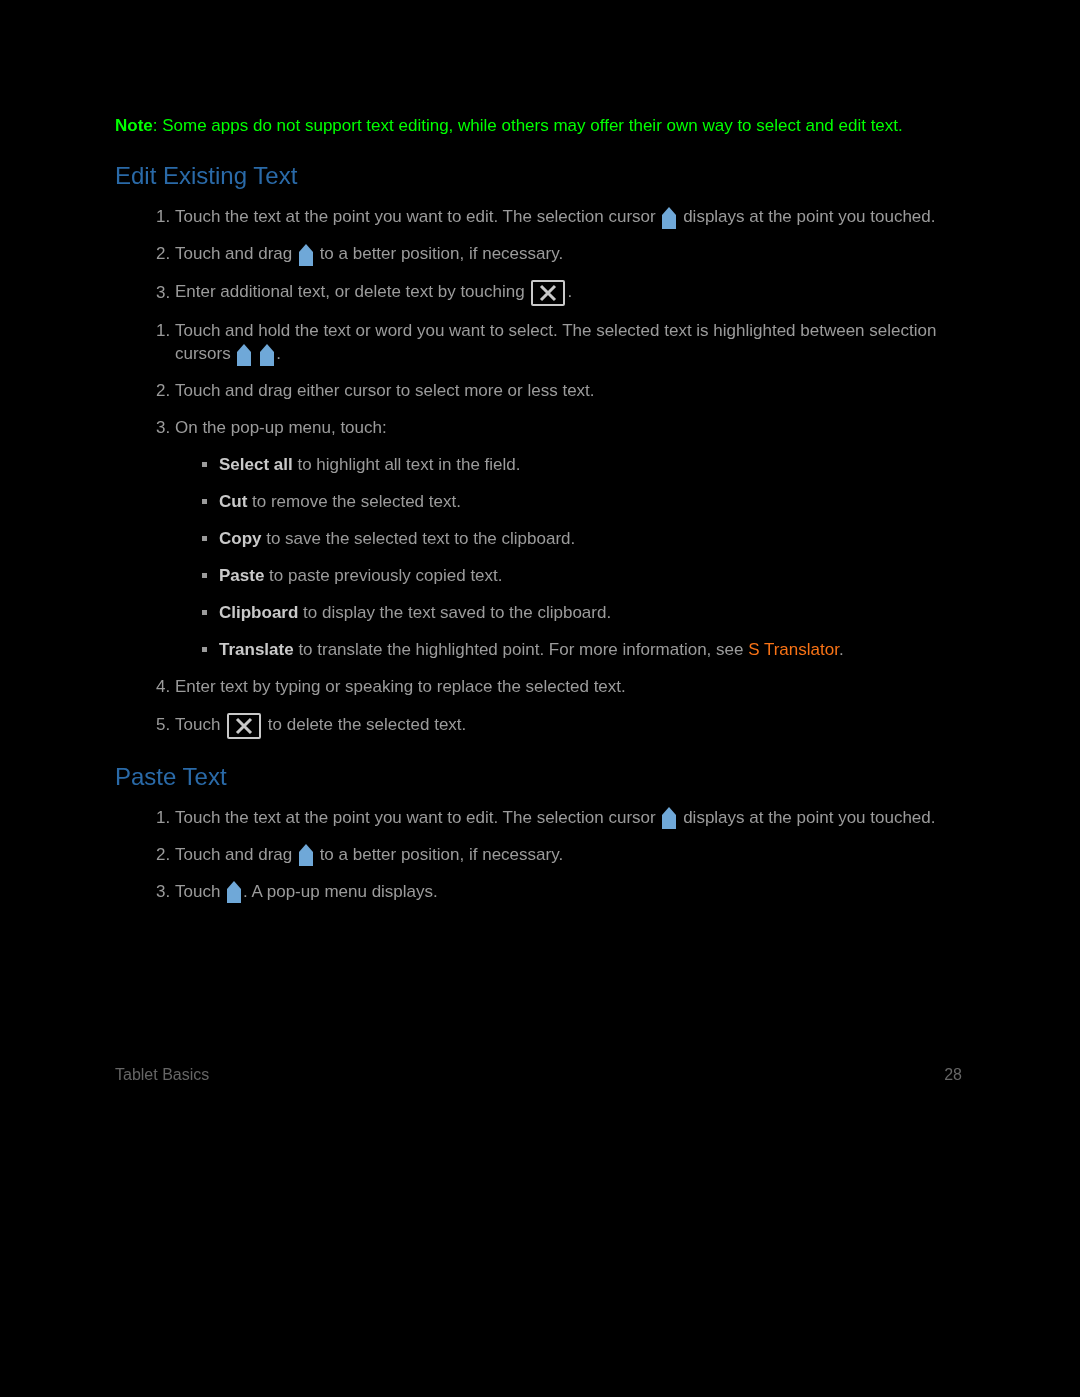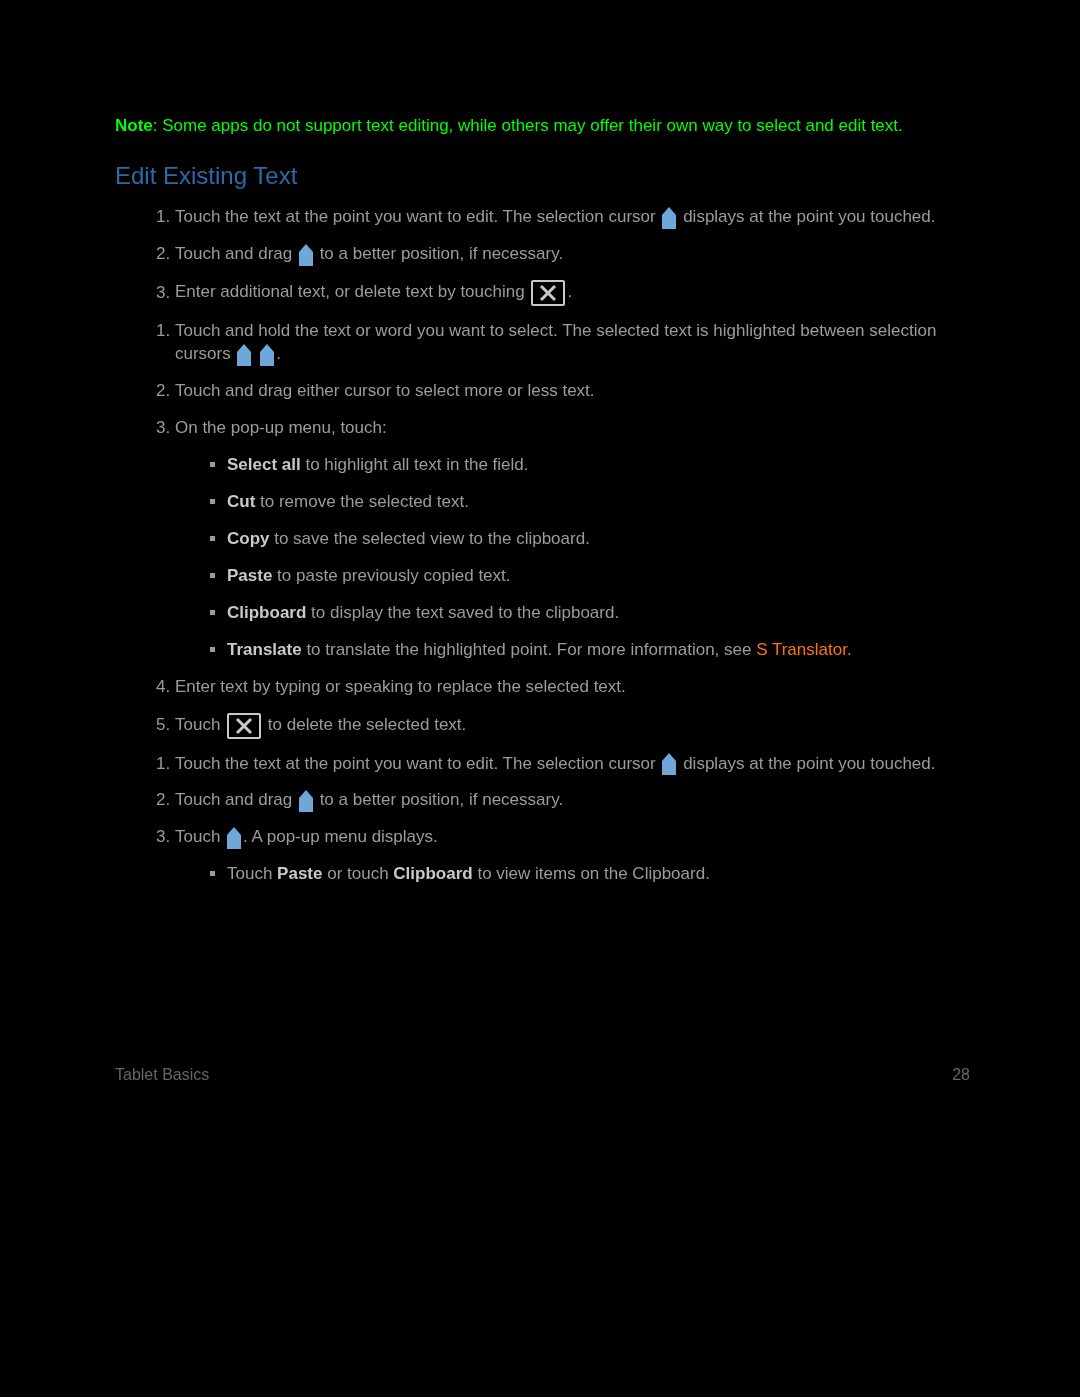--- a/index.html
+++ b/index.html
@@ -3,24 +3,24 @@
 <meta charset="utf-8">
 <style>
   html,body{margin:0;padding:0;background:#000;color:#9b9b9b;font-family:Arial,Helvetica,sans-serif;font-size:17px;line-height:1.35}
   .page{width:1080px;height:1133px;margin:0 auto;padding:115px 115px 16px 115px;box-sizing:border-box;position:relative}
   .note-label{color:#0f0;font-weight:bold}
   .note-text{color:#0f0}
   h3{color:#2a6aa8;font-weight:normal;font-size:24px;margin:22px 0 8px}
   ol{margin:0;padding:0 0 0 60px}
   ol>li{margin:14px 0;color:#9b9b9b}
   ul{list-style:square;margin:0;padding:0 0 0 40px}
-  ul>li{margin:14px 12px}
+  ul>li{margin:14px 4px}
   .b{color:#c9c9c9;font-weight:bold}
   .link{color:#f97316}
-  .footer{position:absolute;left:115px;right:110px;bottom:47px;color:#666;font-size:16px;display:flex;justify-content:space-between}
+  .footer{position:absolute;left:115px;right:118px;bottom:47px;color:#666;font-size:16px;display:flex;justify-content:space-between}
   
   .cursor{display:inline-block;width:14px;height:22px;vertical-align:middle;margin:0 2px}
   .cursor svg{display:block}
   .del{display:inline-block;width:30px;height:22px;vertical-align:middle;border:2px solid #c9c9c9;border-radius:2px;margin:0 2px;position:relative}
   .del svg{position:absolute;left:0;top:0;width:100%;height:100%}
 </style>
 </head>
 <body>
 
 <div class="page">
@@ -55,54 +55,50 @@
           </svg></span> <span class="cursor"><svg viewBox="0 0 14 22">
             <path d="M7 0 L14 8 L14 22 L0 22 L0 8 Z" fill="#6fa8d8"></path>
           </svg></span><span>.</span>
     </li>
     <li>Touch and drag either cursor to select more or less text.</li>
     <li>
       <span>On the pop-up menu, touch:</span>
       <ul>
         <li><span class="b">Select all</span><span> to highlight all text in the field.</span></li>
         <li><span class="b">Cut</span><span> to remove the selected text.</span></li>
-        <li><span class="b">Copy</span><span> to save the selected view to the clipboard.</span></li>
+        <li><span class="b">Copy</span><span> to save the selected text to the clipboard.</span></li>
         <li><span class="b">Paste</span><span> to paste previously copied text.</span></li>
         <li><span class="b">Clipboard</span><span> to display the text saved to the clipboard.</span></li>
         <li><span class="b">Translate</span><span> to translate the highlighted point. For more information, see </span><span class="link">S Translator</span><span>.</span></li>
       </ul>
     </li>
     <li>Enter text by typing or speaking to replace the selected text.</li>
     <li>
       <span>Touch </span><span class="del"><svg viewBox="0 0 30 22">
             <path d="M8 4 L22 18 M22 4 L8 18" stroke="#c9c9c9" stroke-width="3" fill="none"></path>
           </svg></span><span> to delete the selected text.</span>
     </li>
   </ol>
 
+  <h3>Paste Text</h3>
   <ol>
     <li>
       <span>Touch the text at the point you want to edit. The selection cursor </span><span class="cursor"><svg viewBox="0 0 14 22">
             <path d="M7 0 L14 8 L14 22 L0 22 L0 8 Z" fill="#6fa8d8"></path>
           </svg></span><span> displays at the point you touched.</span>
     </li>
     <li>
       <span>Touch and drag </span><span class="cursor"><svg viewBox="0 0 14 22">
             <path d="M7 0 L14 8 L14 22 L0 22 L0 8 Z" fill="#6fa8d8"></path>
           </svg></span><span> to a better position, if necessary.</span>
     </li>
     <li>
       <span>Touch </span><span class="cursor"><svg viewBox="0 0 14 22">
             <path d="M7 0 L14 8 L14 22 L0 22 L0 8 Z" fill="#6fa8d8"></path>
           </svg></span><span>. A pop-up menu displays.</span>
-      <ul>
-        <li>
-          <span>Touch </span><span class="b">Paste</span><span> or touch </span><span class="b">Clipboard</span><span> to view items on the Clipboard.</span>
-        </li>
-      </ul>
     </li>
   </ol>
 
   <div class="footer">
     <span>Tablet Basics</span>
     <span>28</span>
   </div>
 
 </div>
 

